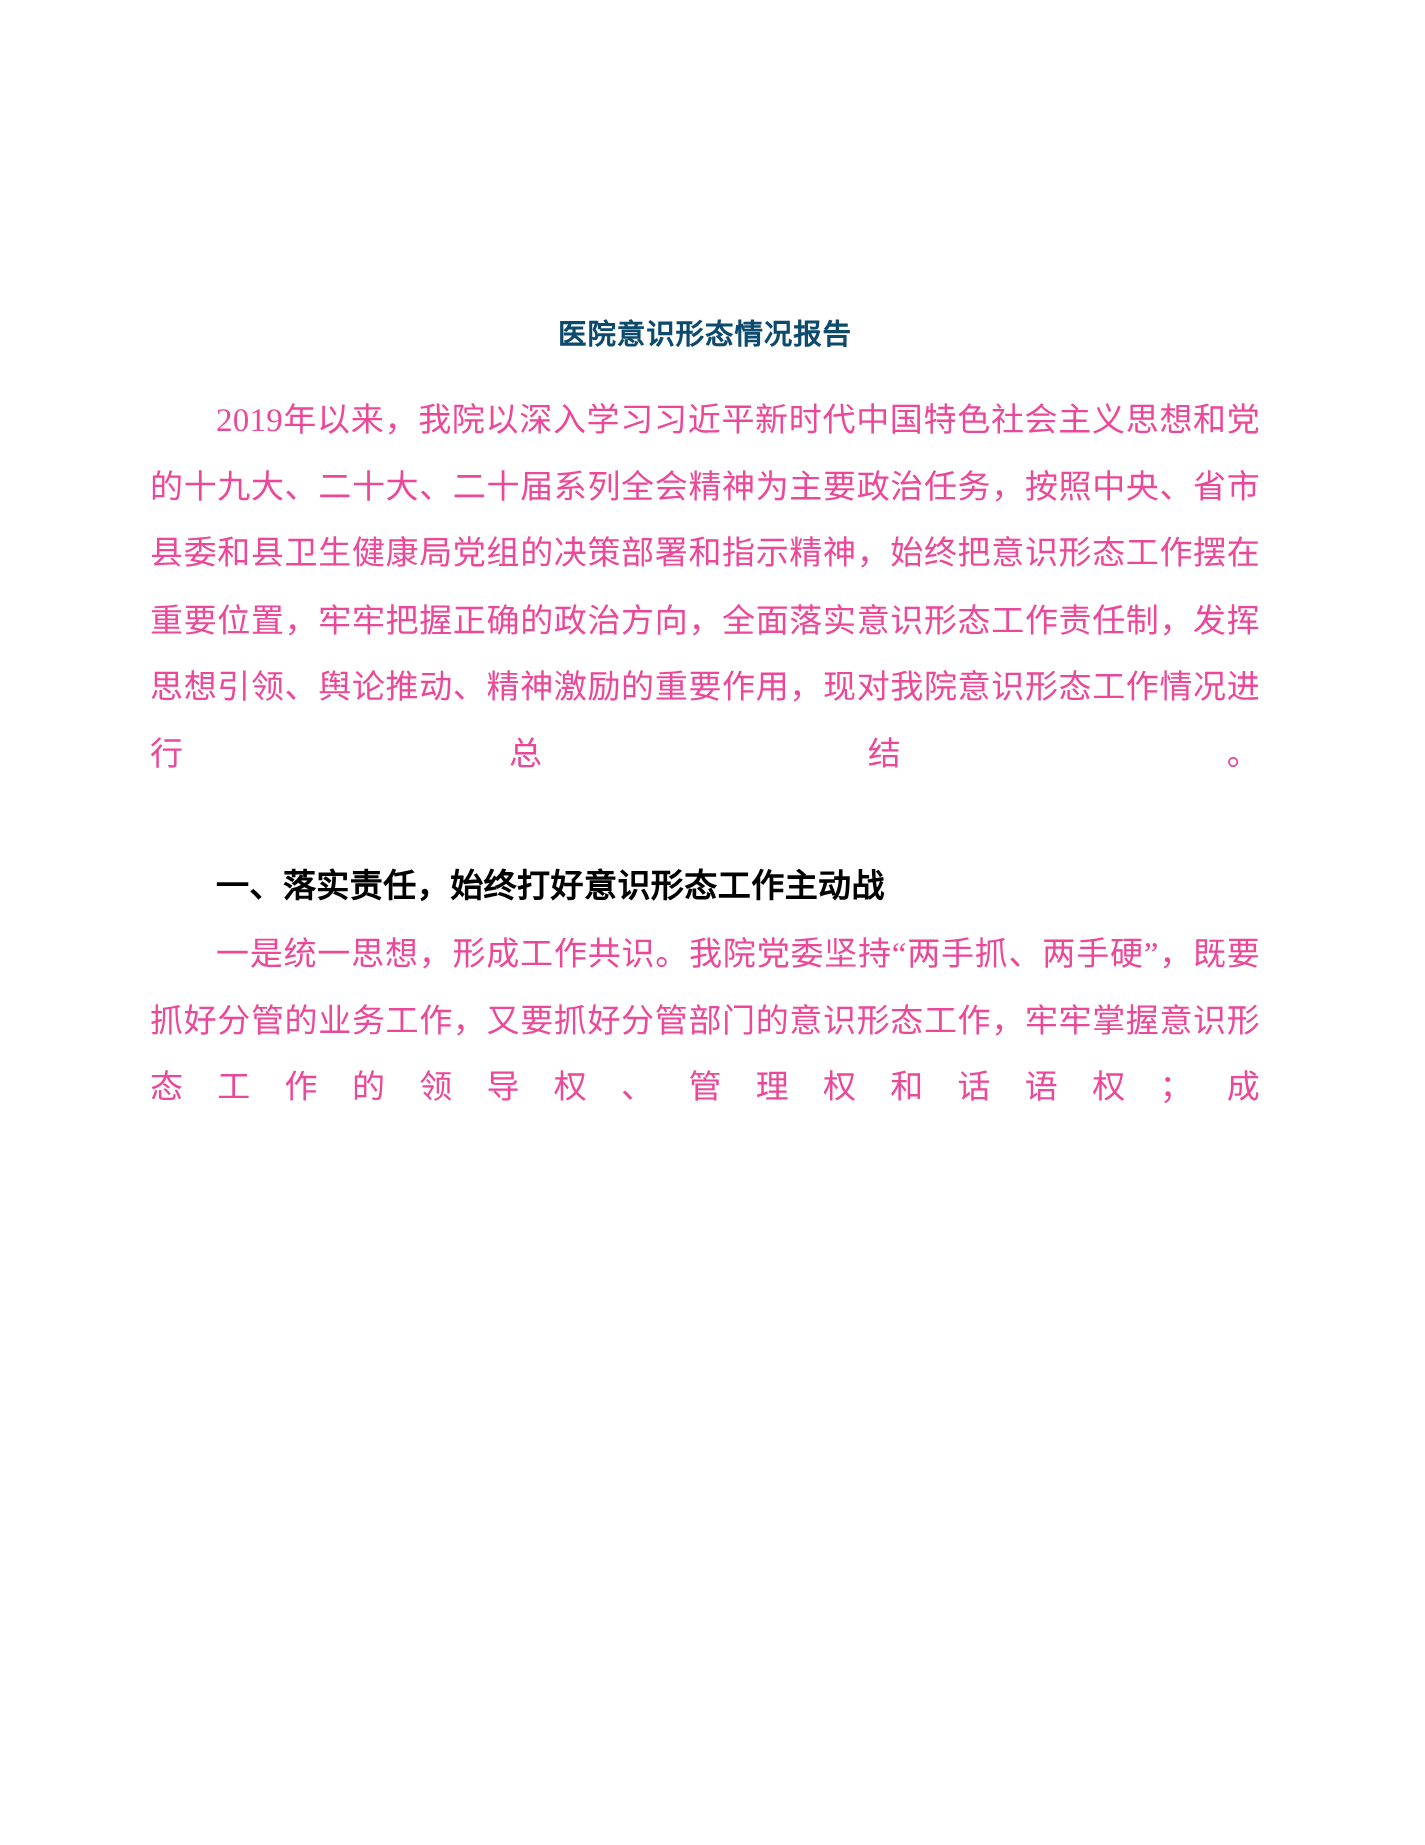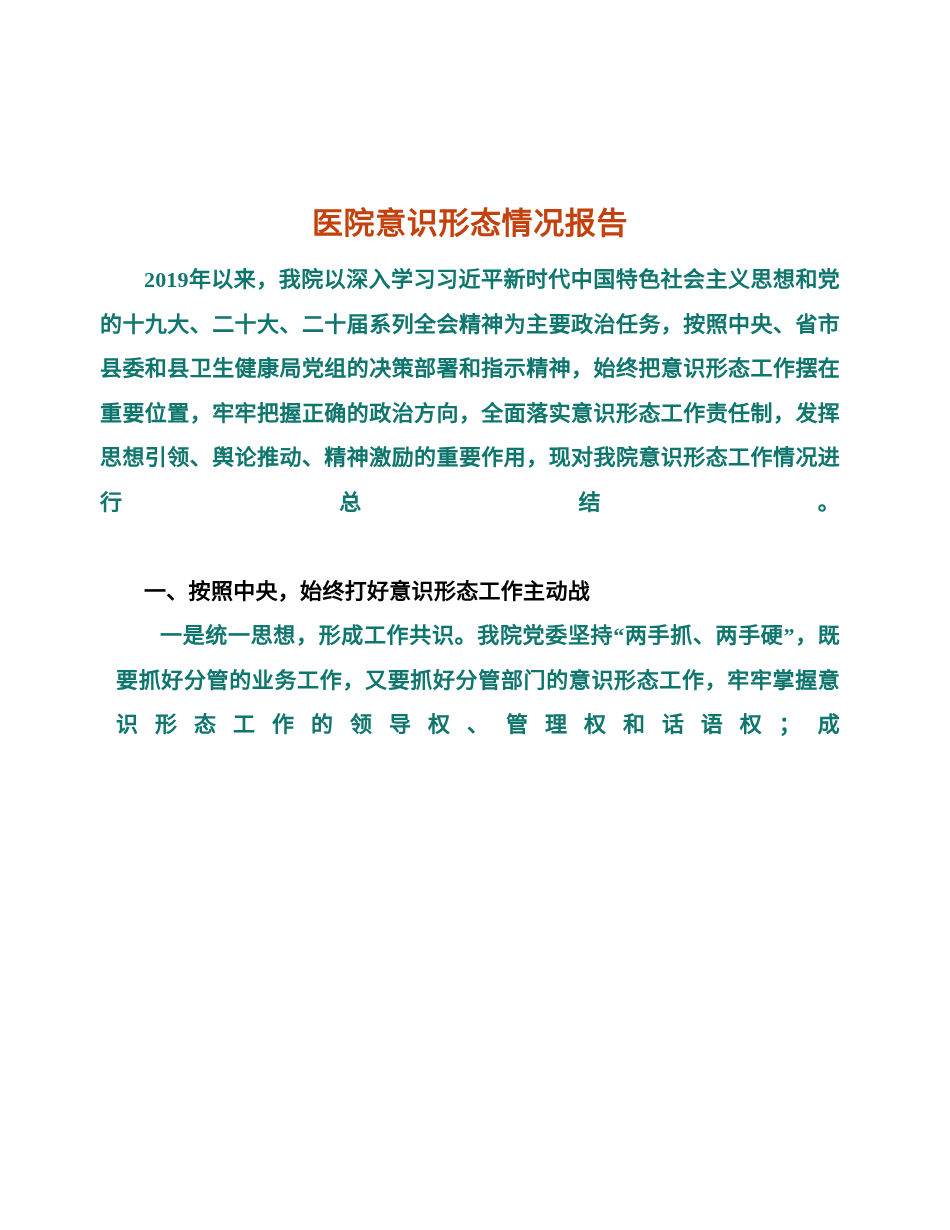--- a/index.html
+++ b/index.html
@@ -28,24 +28,24 @@
     position: absolute;
     left: 100px;
     top: 206px;
     width: 740px;
   }
 
   
   .doc-title {
     font-family: "DejaVu Serif", "Liberation Serif", serif;
     font-weight: bold;
-    font-size: 31px;
+    font-size: 19px;
     line-height: 34px;
     text-align: center;
-    color: #c2410c;
+    color: #0c4a6e;
     letter-spacing: 0.6px;
     margin: 0 0 18px 0;
     white-space: nowrap;
   }
 
   
   .section-heading {
     font-family: "DejaVu Sans", "Liberation Sans", sans-serif;
     font-weight: bold;
     font-size: 22px;
@@ -55,51 +55,49 @@
     letter-spacing: 0.3px;
     margin: 0;
     white-space: nowrap;
   }
 
   
   .body-para {
     font-family: "Liberation Serif", "DejaVu Serif", serif;
     font-size: 22px;
     line-height: 44.5px;
-    color: #0f766e;
+    color: #ec4899;
     margin: 0;
     text-indent: 44px;
     text-align: justify;
     text-justify: inter-character;
     letter-spacing: 0.15px;
     word-break: break-all;
-    font-weight: bold;
   }
 
   .body-para.force-justify {
     text-align-last: left;
-    margin-left: 16px;
   }
 
   
   .body-para::after {
     content: "";
     display: inline-block;
     width: 100%;
   }
 </style>
 </head>
 <body>
 
 <div class="page">
   <div class="page-body">
 
     <h1 class="doc-title">医院意识形态情况报告</h1>
 
     <p class="body-para">2019年以来，我院以深入学习习近平新时代中国特色社会主义思想和党的十九大、二十大、二十届系列全会精神为主要政治任务，按照中央、省市县委和县卫生健康局党组的决策部署和指示精神，始终把意识形态工作摆在重要位置，牢牢把握正确的政治方向，全面落实意识形态工作责任制，发挥思想引领、舆论推动、精神激励的重要作用，现对我院意识形态工作情况进行总结。</p>
 
-    <h2 class="section-heading">一、按照中央，始终打好意识形态工作主动战</h2>
+    <h2 class="section-heading">一、落实责任，始终打好意识形态工作主动战</h2>
 
 
     <p class="body-para force-justify">一是统一思想，形成工作共识。我院党委坚持“两手抓、两手硬”，既要抓好分管的业务工作，又要抓好分管部门的意识形态工作，牢牢掌握意识形态工作的领导权、管理权和话语权；成</p>
 
   </div>
 </div>
 
 </body></html>

